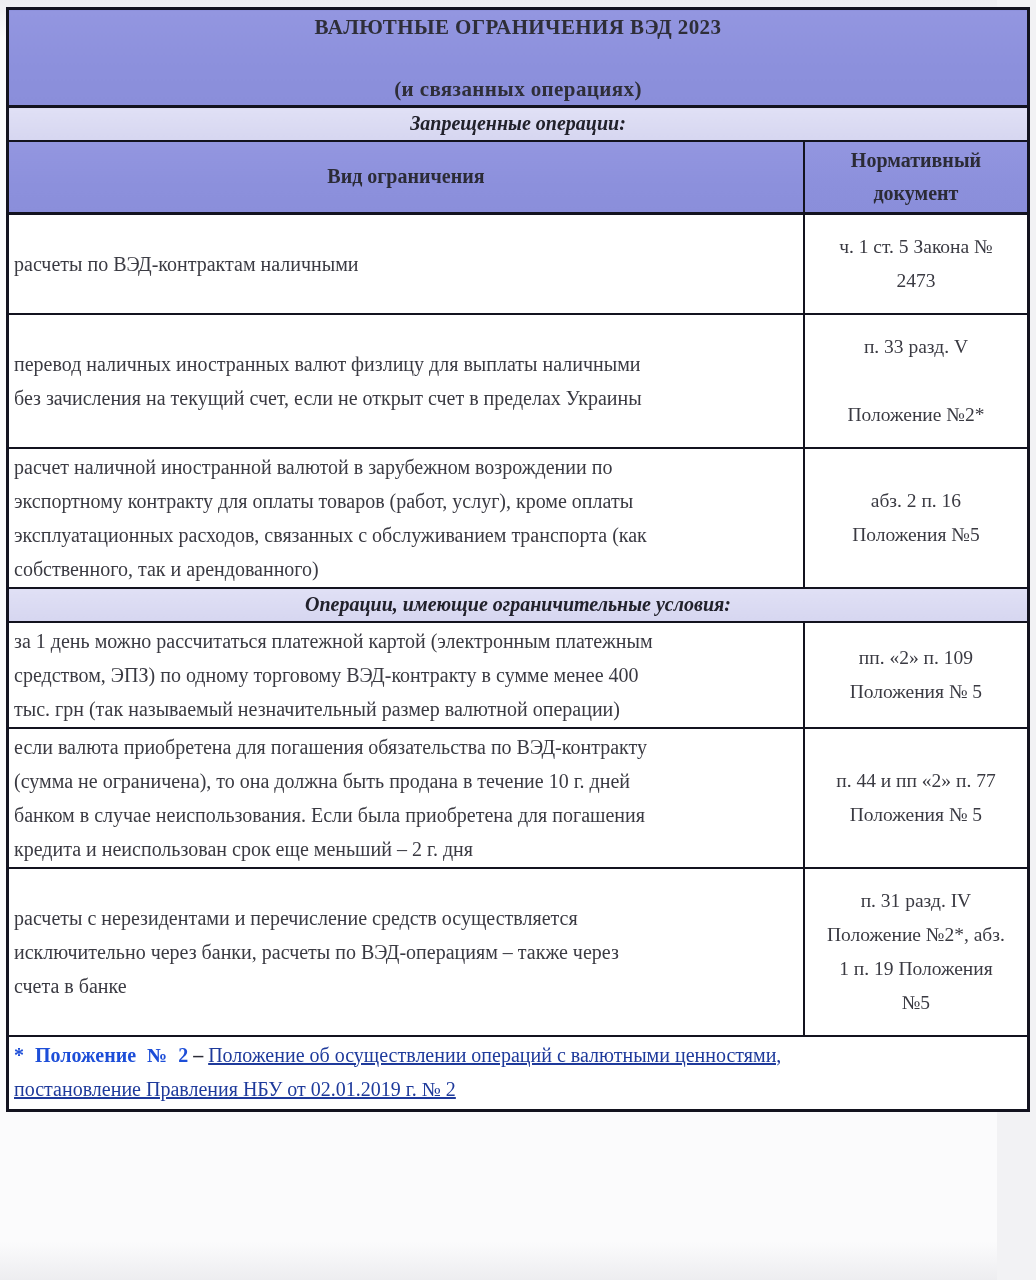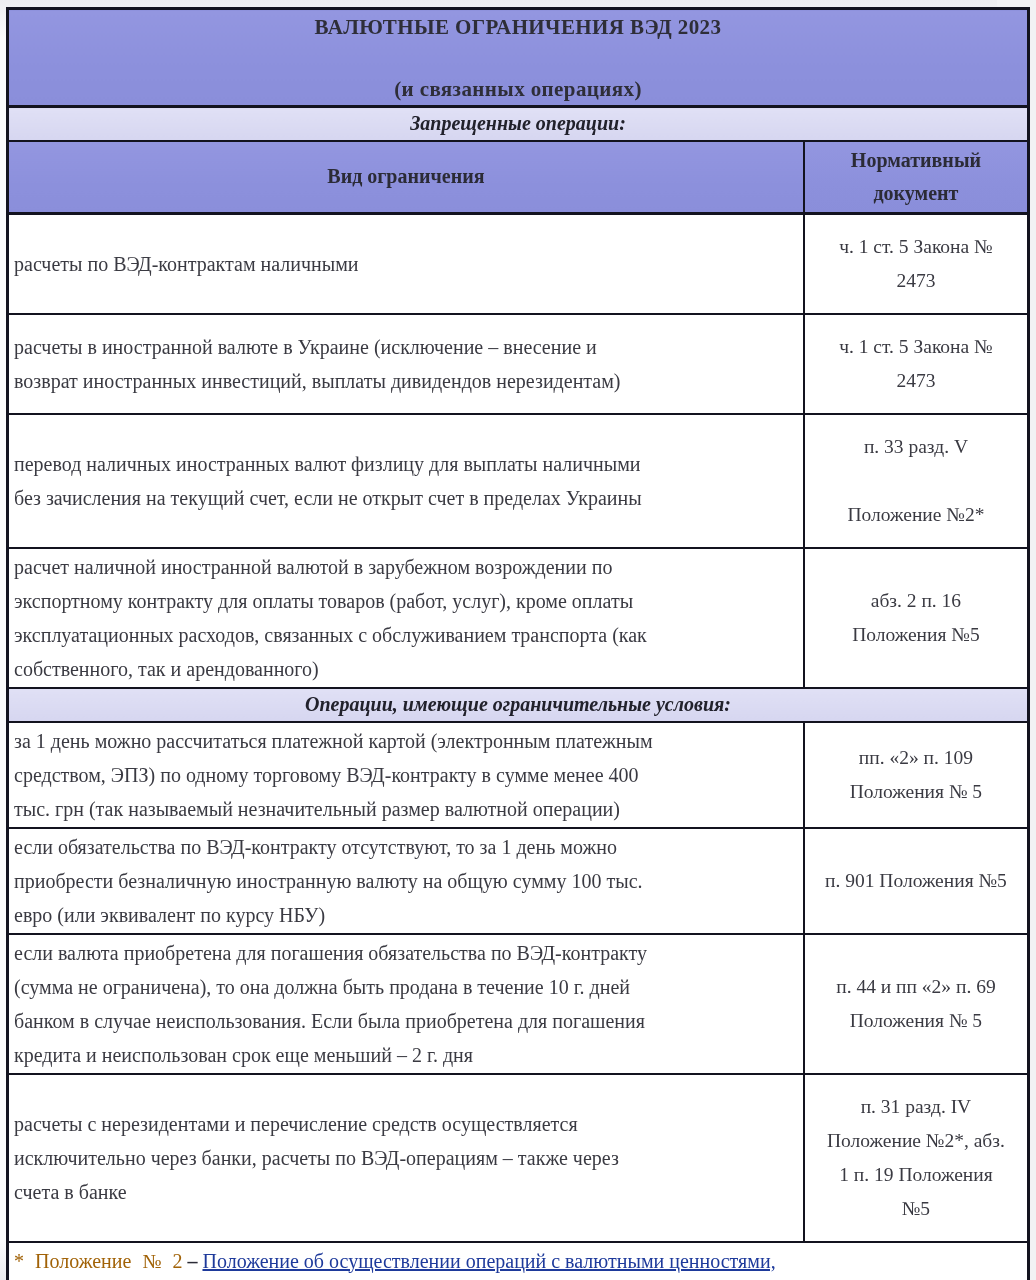--- a/index.html
+++ b/index.html
@@ -93,22 +93,22 @@
   
   td.footnote-cell {
     background: #ffffff;
     font-size: 20px;
     line-height: 34px;
     padding: 1px 8px 3px 5px;
     vertical-align: middle;
     text-align: left;
   }
   .fn-prefix {
-    font-weight: normal;
-    color: #a16207;
+    font-weight: bold;
+    color: #1d4ed8;
     word-spacing: 6px;
   }
   .fn-sep {
     font-weight: bold;
     color: #2b2b36;
   }
   a.fn-link {
     color: #1e3a9b;
     text-decoration: underline;
     white-space: pre-line;
@@ -142,26 +142,20 @@
       <tr style="height:70px">
         <td class="colhead">Вид ограничения</td>
         <td class="colhead">Нормативный документ</td>
       </tr>
 
       <tr style="height:66px">
         <td class="body-left">расчеты по ВЭД-контрактам наличными</td>
         <td class="body-right">ч. 1 ст. 5 Закона №
 2473</td>
       </tr>
-      <tr style="height:70px">
-        <td class="body-left">расчеты в иностранной валюте в Украине (исключение – внесение и
-возврат иностранных инвестиций, выплаты дивидендов нерезидентам)</td>
-        <td class="body-right">ч. 1 ст. 5 Закона №
-2473</td>
-      </tr>
       <tr style="height:98px">
         <td class="body-left">перевод наличных иностранных валют физлицу для выплаты наличными
 без зачисления на текущий счет, если не открыт счет в пределах Украины</td>
         <td class="body-right">п. 33 разд. V
 
 Положение №2*</td>
       </tr>
       <tr style="height:136px">
         <td class="body-left">расчет наличной иностранной валютой в зарубежном возрождении по
 экспортному контракту для оплаты товаров (работ, услуг), кроме оплаты
@@ -175,32 +169,26 @@
         <td colspan="2" class="section-cell">Операции, имеющие ограничительные условия:</td>
       </tr>
 
       <tr style="height:104px">
         <td class="body-left">за 1 день можно рассчитаться платежной картой (электронным платежным
 средством, ЭПЗ) по одному торговому ВЭД-контракту в сумме менее 400
 тыс. грн (так называемый незначительный размер валютной операции)</td>
         <td class="body-right">пп. «2» п. 109
 Положения № 5</td>
       </tr>
-      <tr style="height:98px">
-        <td class="body-left">если обязательства по ВЭД-контракту отсутствуют, то за 1 день можно
-приобрести безналичную иностранную валюту на общую сумму 100 тыс.
-евро (или эквивалент по курсу НБУ)</td>
-        <td class="body-right">п. 901 Положения №5</td>
-      </tr>
       <tr style="height:134px">
         <td class="body-left">если валюта приобретена для погашения обязательства по ВЭД-контракту
 (сумма не ограничена), то она должна быть продана в течение 10 г. дней
 банком в случае неиспользования. Если была приобретена для погашения
 кредита и неиспользован срок еще меньший – 2 г. дня</td>
-        <td class="body-right">п. 44 и пп «2» п. 69
+        <td class="body-right">п. 44 и пп «2» п. 77
 Положения № 5</td>
       </tr>
       <tr style="height:136px">
         <td class="body-left">расчеты с нерезидентами и перечисление средств осуществляется
 исключительно через банки, расчеты по ВЭД-операциям – также через
 счета в банке</td>
         <td class="body-right">п. 31 разд. IV
 Положение №2*, абз.
 1 п. 19 Положения
 №5</td>

